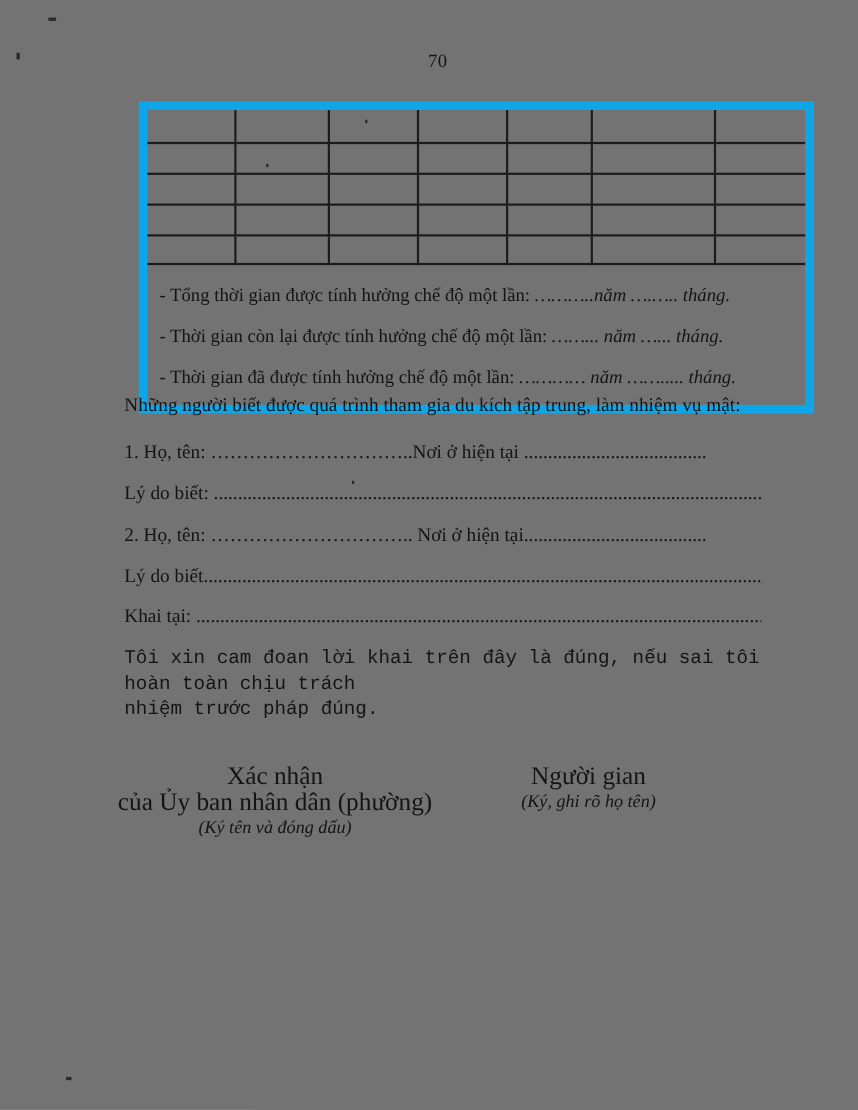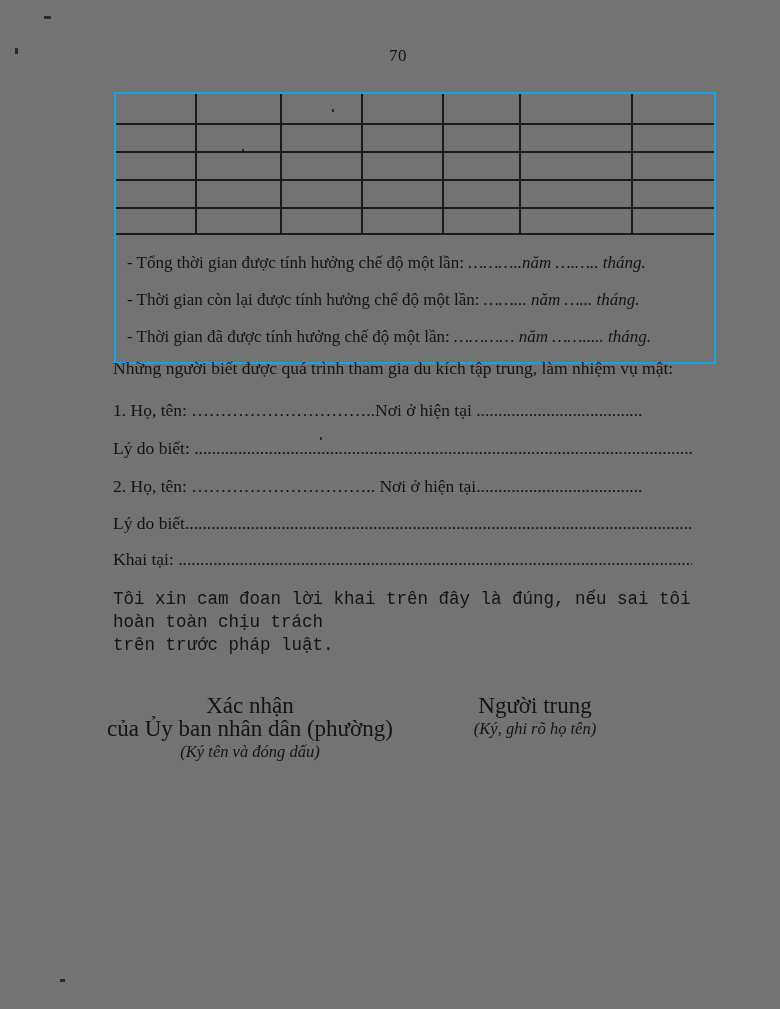--- a/index.html
+++ b/index.html
@@ -8,22 +8,22 @@
     background:#737373; font-family:"Liberation Serif", serif; color:#141414;
     overflow:hidden;
   }
   .speck { position:absolute; background:#2a2a2a; }
   .page-number {
     position:absolute; top:46px; left:8px; width:780px; text-align:center;
     font-size:17px; letter-spacing:0.5px;
   }
   
   .tablebox {
-    position:absolute; left:114px; top:92px; width:598px;
-    border:2px solid #0ea5e9;
+    position:absolute; left:126px; top:92px; width:598px;
+    border:8px solid #0ea5e9;
   }
   .grid {
     display:grid;
     grid-template-columns:82fr 85fr 82fr 81fr 78fr 112fr 82fr;
     grid-template-rows:31px 28px 28px 28px 26px;
   }
   .cell { border-right:2px solid #1c1c1c; border-bottom:2px solid #1c1c1c; }
   .cell.last { border-right:none; }
   .duration-lines { padding:9px 8px 7px 11px; }
   .dline {
@@ -125,26 +125,26 @@
   <div class="bline" style="top:512px;">
     <span>Lý do biết</span><span>...........................................................................................................................................</span>
   </div>
 
   <div class="bline" style="top:548px;">
     <span>Khai tại: </span><span>............................................................................................................................................</span>
   </div>
 
   <div class="oath" style="top:588px;">
     <div>Tôi xin cam đoan lời khai trên đây là đúng, nếu sai tôi hoàn toàn chịu trách</div>
-    <div>trên trước pháp luật.</div>
+    <div>nhiệm trước pháp đúng.</div>
   </div>
 
   <div class="sig sig-left">
     <div class="b">Xác nhận</div>
     <div class="b">của Ủy ban nhân dân (phường)</div>
     <div class="i">(Ký tên và đóng dấu)</div>
   </div>
   <div class="sig sig-right">
-    <div class="b">Người trung</div>
+    <div class="b">Người gian</div>
     <div class="i">(Ký, ghi rõ họ tên)</div>
   </div>
 
 </div>
 
 </body></html>

